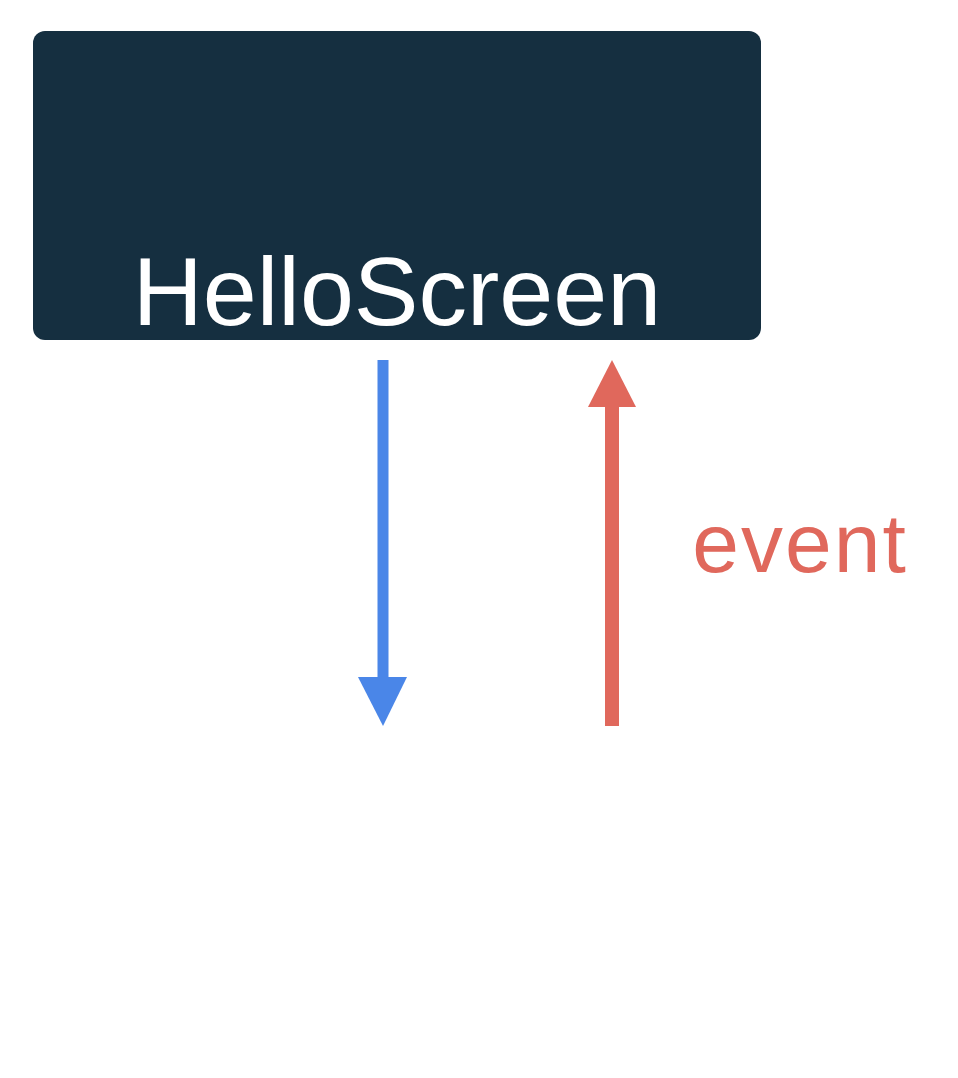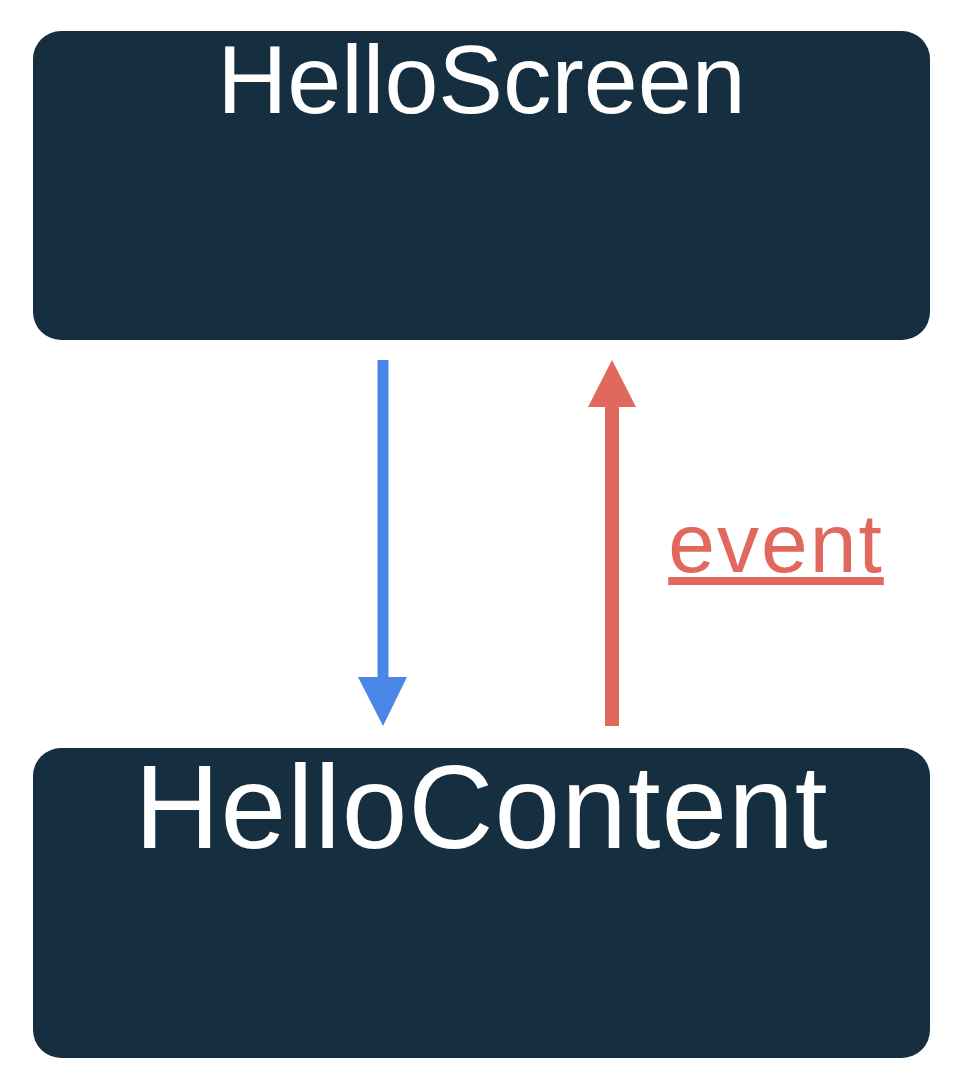--- a/index.html
+++ b/index.html
@@ -11,26 +11,26 @@
   .stage {
     position: relative;
     width: 958px;
     height: 1078px;
     background: var(--background, #ffffff);
     overflow: hidden;
   }
   .node {
     position: absolute;
     left: 33px;
-    width: 897px;
+    width: 728px;
     height: 309px;
     background: var(--node-bg, #152F40);
-    border-radius: 28px;
+    border-radius: 12px;
     display: flex;
-    align-items: flex-start;
+    align-items: flex-end;
     justify-content: center;
   }
   .node.top    { top: 31px; }
   .node.bottom { top: 748px; height: 310px; }
   .node-label {
     color: var(--node-text, #ffffff);
     line-height: 1;
     white-space: nowrap;
   }
   .node.top .node-label    { font-size: 97px; }
@@ -49,21 +49,21 @@
   .flow-label {
     position: absolute;
     top: 543px;
     transform: translate(-50%, -50%);
     font-size: 84px;
     line-height: 1;
     letter-spacing: 2px;
     white-space: nowrap;
   }
   .flow-label.state { left: 221px; color: var(--state, #4A86E8); }
-  .flow-label.event { left: 776px; color: var(--event, #E0685C); text-decoration: underline; }
+  .flow-label.event { left: 800px; color: var(--event, #E0685C); }
 </style>
 </head>
 <body>
 
 <div class="stage">
 
   <div class="node top">
     <span class="node-label">HelloScreen</span>
   </div>
 
@@ -74,17 +74,14 @@
     </g>
     <g>
       <line class="event-stroke" x1="612" y1="404" x2="612" y2="726" stroke-width="14"></line>
       <polygon class="event-fill" points="588,407 636,407 612,360"></polygon>
     </g>
   </svg>
 
 
   <span class="flow-label event">event</span>
 
-  <div class="node bottom">
-    <span class="node-label">HelloContent</span>
-  </div>
 
 </div>
 
 </body></html>

